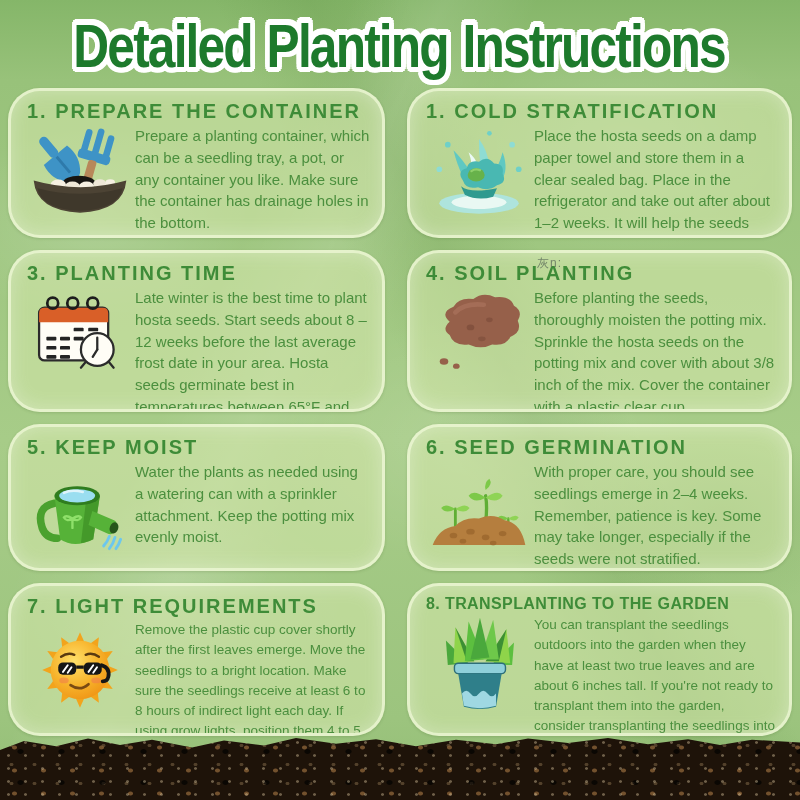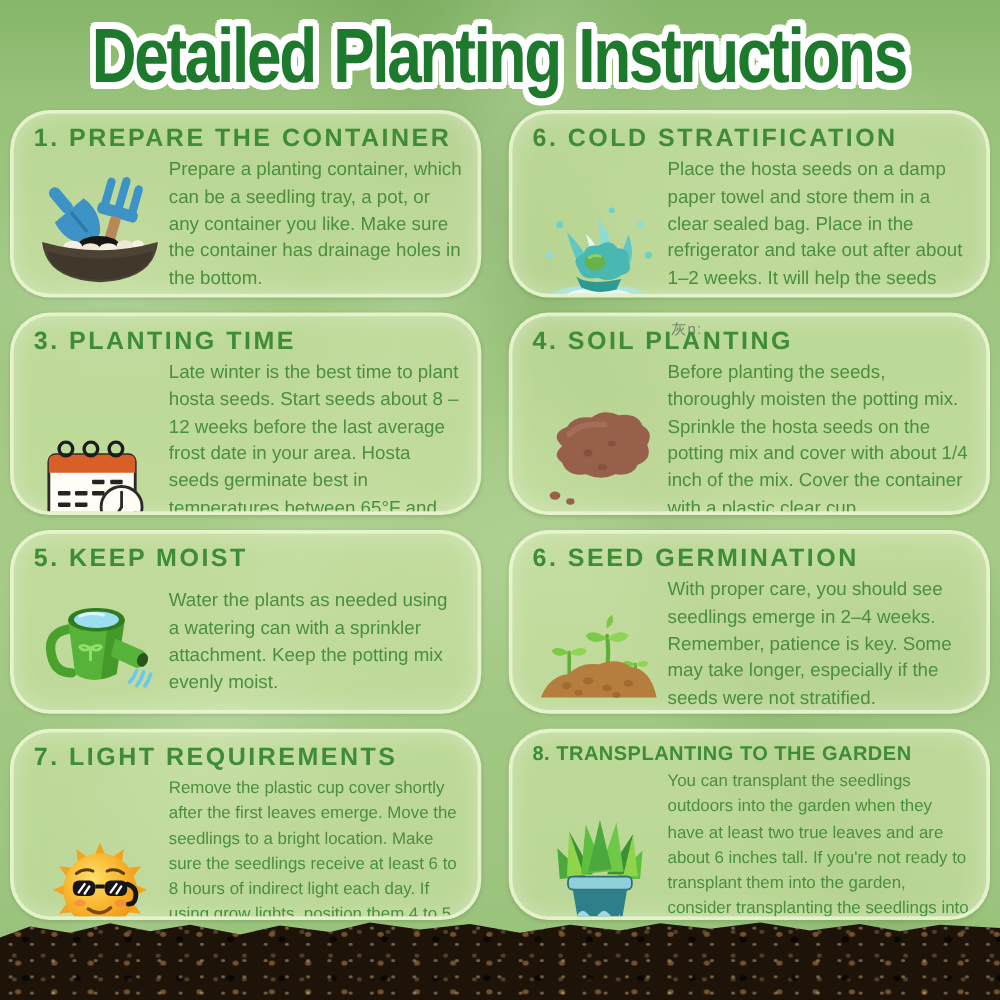--- a/index.html
+++ b/index.html
@@ -42,21 +42,21 @@
     border:3px solid rgba(240,248,218,.78);
     background:rgba(213,231,172,.55);
     box-shadow:inset 0 0 18px rgba(255,255,255,.30), 0 1px 3px rgba(55,85,35,.18);
     padding:7px 10px 4px 14px;box-sizing:border-box;overflow:hidden;
   }
   .panel-title{
     margin:2px 0 2px 2px;font-size:20px;font-weight:bold;color:#3e8c38;
     letter-spacing:2px;white-space:nowrap;
   }
   .panel.small-title .panel-title{font-size:16px;letter-spacing:.4px;}
-  .panel-row{display:flex;align-items:flex-end;}
+  .panel-row{display:flex;align-items:flex-start;}
   .icon-wrap{flex:none;width:110px;display:flex;align-items:center;justify-content:center;}
   .panel-text{
     margin:0;flex:1;color:#4b8f3e;font-size:15px;line-height:1.45;
     padding-right:2px;
   }
   .panel.small-text .panel-text{font-size:13.5px;line-height:1.5;}
   .watermark{
     position:absolute;top:2px;left:127px;font-size:12px;color:#6b7d64;opacity:.9;
     letter-spacing:1px;
   }
@@ -107,21 +107,21 @@
             <ellipse cx="87" cy="60" rx="5" ry="3.5" fill="#f6f0e2"></ellipse>
             <path d="M6 58 Q55 72 104 58 Q101 90 55 92 Q9 90 6 58 Z" fill="#4c4334"></path>
             <path d="M10 66 Q55 78 100 66 Q96 88 55 90 Q14 88 10 66 Z" fill="#3f382b"></path>
           </svg>
         </div>
         <p class="panel-text">Prepare a planting container, which can be a seedling tray, a pot, or any container you like. Make sure the container has drainage holes in the bottom.</p>
       </div>
     </section>
 
     <section class="panel">
-      <h2 class="panel-title">6. COLD STRATIFICATION</h2>
+      <h2 class="panel-title">1. COLD STRATIFICATION</h2>
       <div class="panel-row">
         <div class="icon-wrap">
           <svg width="104" height="96" viewBox="0 0 110 100">
             <ellipse cx="55" cy="82" rx="42" ry="11" fill="#aee4dd"></ellipse>
             <ellipse cx="55" cy="81" rx="29" ry="7" fill="#e9f8f3"></ellipse>
             <path d="M28 26 q4 16 10 28 l8 -5 q-8 -13 -18 -23 z" fill="#5fc8c2"></path>
             <path d="M55 14 q0 18 2 30 l9 -2 q-2 -16 -11 -28 z" fill="#8edcd4"></path>
             <path d="M80 28 q-4 15 -11 24 l9 7 q9 -12 2 -31 z" fill="#5fc8c2"></path>
             <path d="M44 28 q5 13 3 24 l7 1 q3 -14 -10 -25 z" fill="#ecfaf6"></path>
             <path d="M38 58 q-7 -10 4 -13 q2 -9 13 -7 q9 -7 16 2 q11 0 9 11 q5 9 -6 12 q-9 7 -20 2 q-13 3 -16 -7 z" fill="#49b8b2"></path>
@@ -179,21 +179,21 @@
           <svg width="104" height="96" viewBox="0 0 110 100">
             <path d="M24 36 q-11 -10 4 -16 q6 -10 21 -8 q10 -8 23 -2 q16 -2 20 9 q10 6 4 16 q5 12 -8 17 q-4 10 -19 8 q-12 6 -25 0 q-16 2 -20 -10 q-9 -6 0 -14 z" fill="#96604a"></path>
             <path d="M30 26 q10 -10 30 -8" stroke="#a8715a" stroke-width="5" fill="none" stroke-linecap="round" opacity=".8"></path>
             <ellipse cx="46" cy="42" rx="4" ry="3" fill="#7a4a38" opacity=".65"></ellipse>
             <ellipse cx="66" cy="34" rx="3.5" ry="2.5" fill="#7a4a38" opacity=".6"></ellipse>
             <ellipse cx="58" cy="54" rx="4" ry="2.5" fill="#7a4a38" opacity=".55"></ellipse>
             <ellipse cx="18" cy="78" rx="4.5" ry="3.5" fill="#96604a"></ellipse>
             <ellipse cx="31" cy="83" rx="3.5" ry="2.8" fill="#96604a"></ellipse>
           </svg>
         </div>
-        <p class="panel-text">Before planting the seeds, thoroughly moisten the potting mix. Sprinkle the hosta seeds on the potting mix and cover with about 1/4 inch of the mix. Cover the container with a plastic clear cup.</p>
+        <p class="panel-text">Before planting the seeds, thoroughly moisten the potting mix. Sprinkle the hosta seeds on the potting mix and cover with about 3/8 inch of the mix. Cover the container with a plastic clear cup.</p>
       </div>
     </section>
 
     <section class="panel">
       <h2 class="panel-title">5. KEEP MOIST</h2>
       <div class="panel-row">
         <div class="icon-wrap">
           <svg width="104" height="96" viewBox="0 0 110 100">
             <path d="M28 44 q-20 4 -13 26 q4 11 16 11" fill="none" stroke="#4aa12e" stroke-width="8" stroke-linecap="round"></path>
             <path d="M28 36 L76 36 L69 82 Q49 92 34 82 Z" fill="#56b238"></path>

